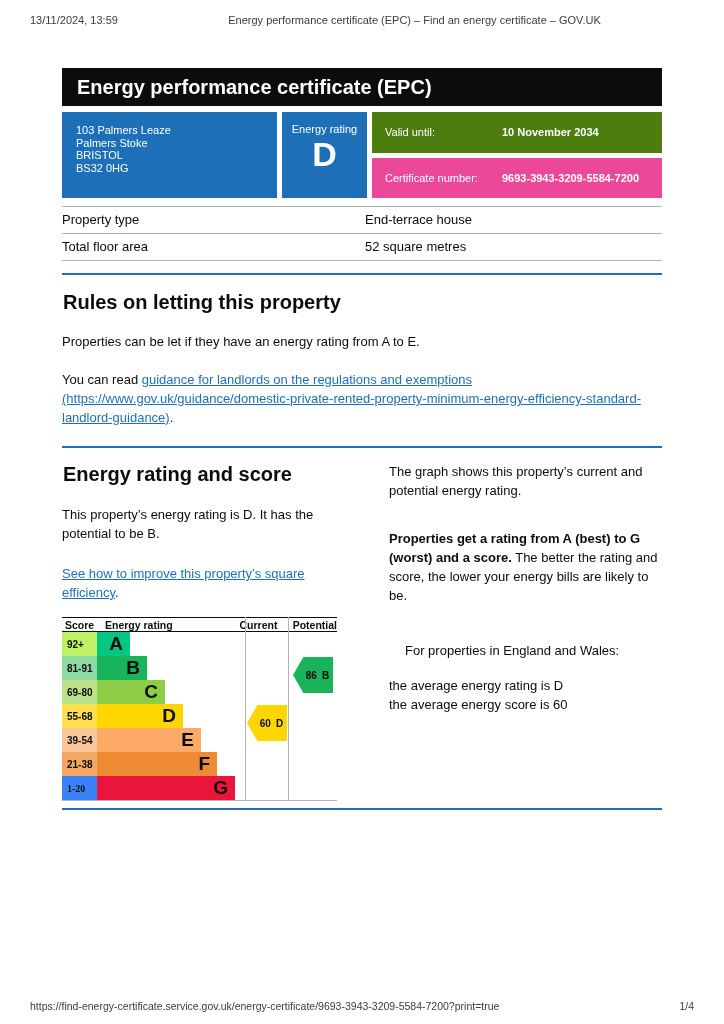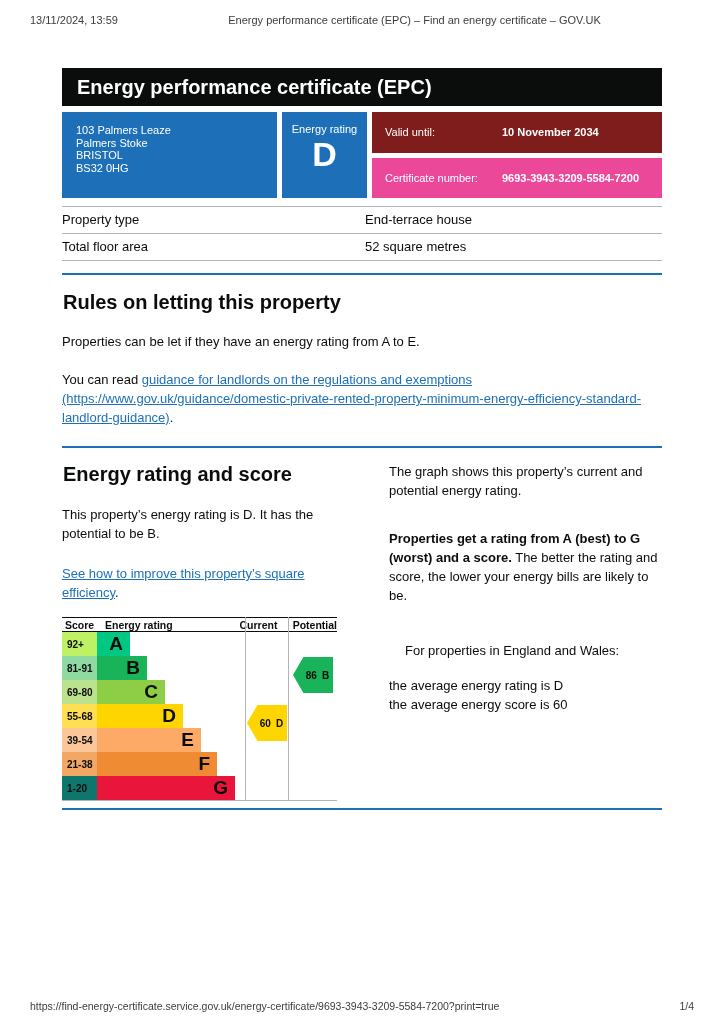--- a/index.html
+++ b/index.html
@@ -83,21 +83,21 @@
         <div>103 Palmers Leaze</div>
         <div>Palmers Stoke</div>
         <div>BRISTOL</div>
         <div>BS32 0HG</div>
       </div>
       <div class="blue-box rating-box" style="background: rgb(29, 112, 184);">
         <span class="lbl">Energy rating</span>
         <span class="val">D</span>
       </div>
       <div class="right-box">
-        <div class="blue-box right-cell" style="background: #7f1d1d;">
+        <div class="blue-box right-cell" style="background: #4d7c0f;">
           <span class="lbl">Valid until:</span>
           <span class="val">10 November 2034</span>
         </div>
         <div class="blue-box right-cell" style="background: #ec4899;">
           <span class="lbl">Certificate number:</span>
           <span class="val">9693-3943-3209-5584-7200</span>
         </div>
       </div>
     </div>
 
@@ -152,21 +152,21 @@
             </div>
             <div class="band-row">
               <span class="score-cell" style="background: rgb(251, 198, 154);">39-54</span>
               <span class="band-bar" style="background: rgb(252, 170, 101); width: 104px;">E</span>
             </div>
             <div class="band-row">
               <span class="score-cell" style="background: rgb(242, 167, 101);">21-38</span>
               <span class="band-bar" style="background: rgb(239, 139, 51); width: 120px;">F</span>
             </div>
             <div class="band-row">
-              <span class="score-cell" style="background: #0f766e;">1-20</span>
+              <span class="score-cell" style="background: #3b82f6; font-family: Liberation Serif, serif;">1-20</span>
               <span class="band-bar" style="background: rgb(233, 21, 59); width: 138px;">G</span>
             </div>
             <div class="arrow arrow-current" style="background: rgb(255, 213, 0); top: 73px; left: 185px;">
               <span>60</span>
               <span>D</span>
             </div>
             <div class="arrow arrow-potential" style="background: rgb(25, 180, 89); top: 25px; left: 231px;">
               <span>86</span>
               <span>B</span>
             </div>

